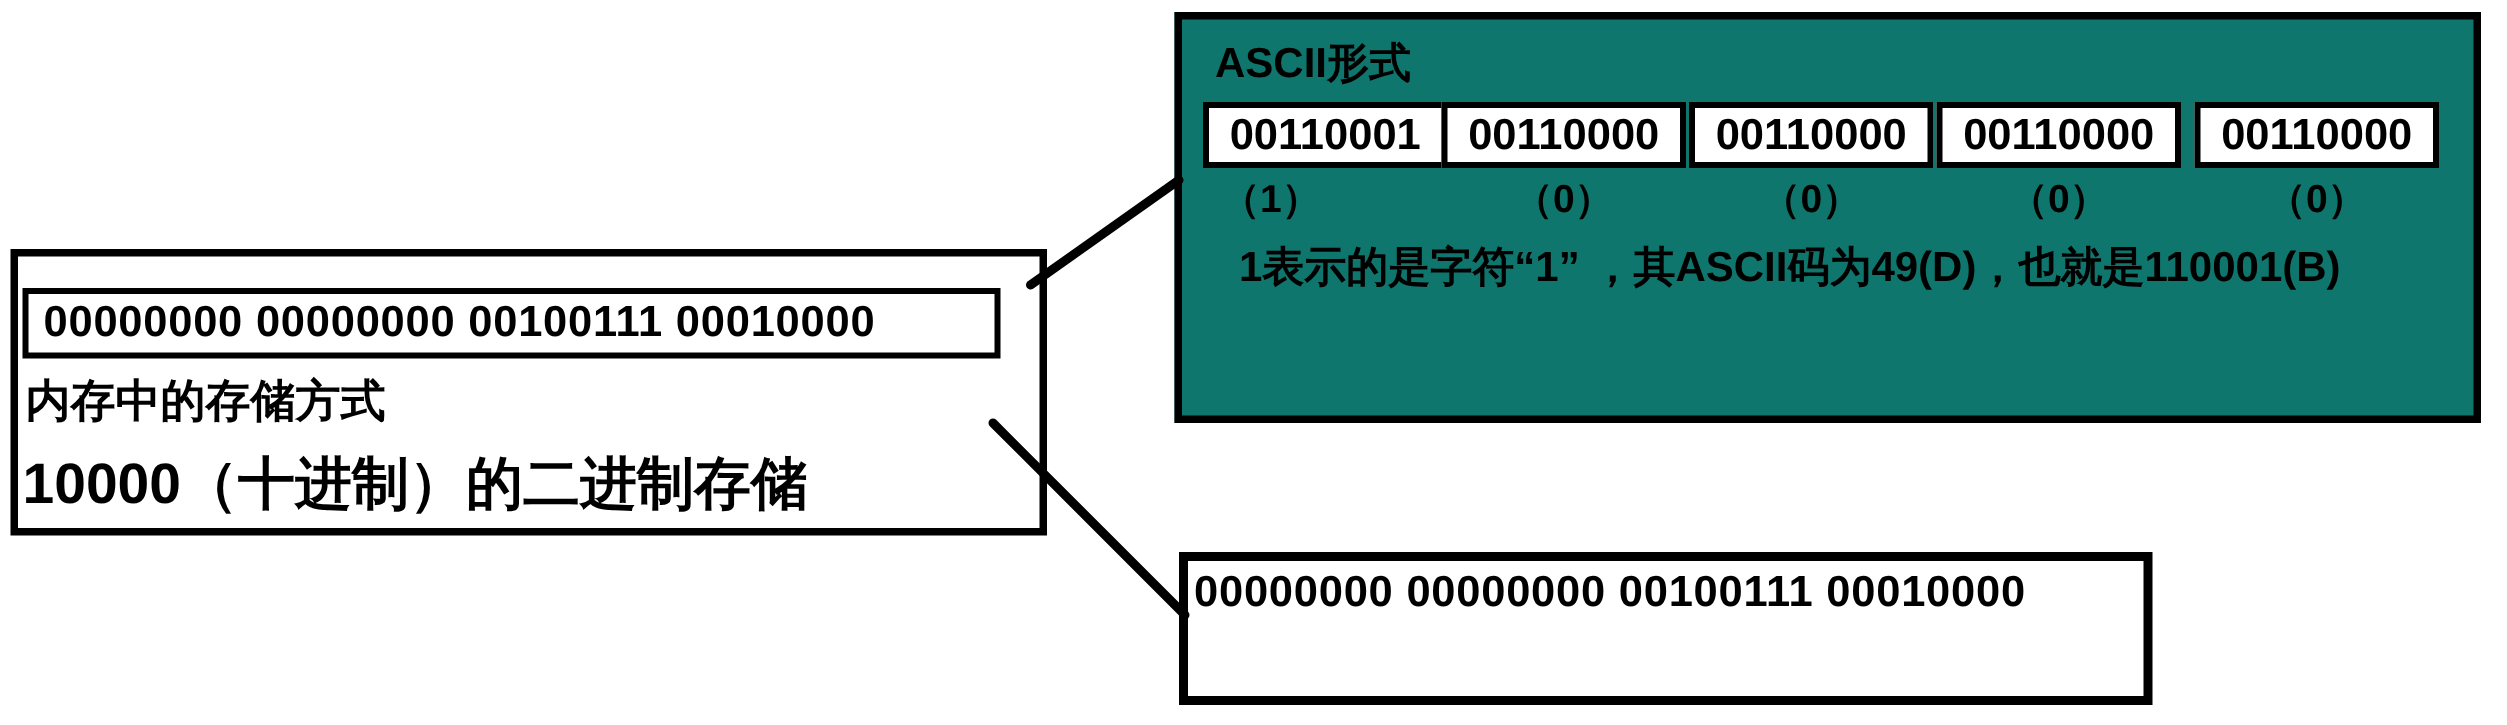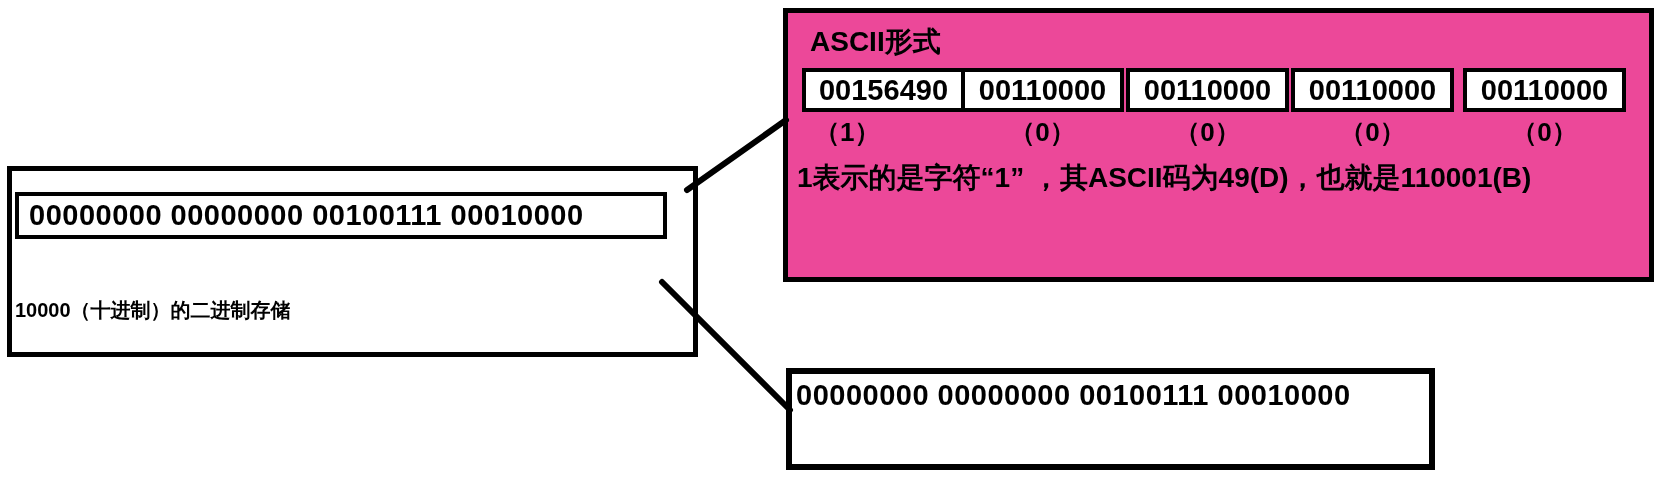--- a/index.html
+++ b/index.html
@@ -39,31 +39,31 @@
   }
   .memory-caption-1 {
     position: absolute;
     left: 5px; top: 76px;
     font-size: 30px;
     white-space: nowrap;
   }
   .memory-caption-2 {
     position: absolute;
     left: 3px; top: 126px;
-    font-size: 20px;
+    font-size: 38px;
     white-space: nowrap;
   }
 
   
   .ascii-box {
     position: absolute;
     left: 783px; top: 8px;
     width: 871px; height: 274px;
     border: 5px solid #000;
-    background: #ec4899;
+    background: #0f766e;
   }
   .ascii-title {
     position: absolute;
     left: 22px; top: 10px;
     font-size: 28px;
     white-space: nowrap;
   }
   .byte-row {
     position: absolute;
     left: 14px; top: 55px;
@@ -100,21 +100,21 @@
   .char-label.l2, .char-label.l3 { margin-left: -4px; }
   .char-label.l3 { margin-left: 2px; }
   .char-label.l4 { margin-left: 2px; }
   .char-label.l5 { margin-left: 9px; }
   .ascii-note-1, .ascii-note-2 {
     position: absolute;
     left: 9px;
     font-size: 28px;
     white-space: nowrap;
   }
-  .ascii-note-1 { top: 146px; }
+  .ascii-note-1 { top: 146px; margin-left: 29px; }
   .ascii-note-2 { top: 199px; }
 
   
   .binary-box {
     position: absolute;
     left: 786px; top: 368px;
     width: 649px; height: 102px;
     border: 6px solid #000;
     background: #fff;
   }
@@ -143,28 +143,29 @@
 </style>
 </head>
 <body>
 
 <div id="canvas">
 
   <div class="memory-box">
     <div class="memory-binary-frame">
       <div class="memory-binary-text">00000000 00000000 00100111 00010000</div>
     </div>
+    <div class="memory-caption-1">内存中的存储方式</div>
     <div class="memory-caption-2">10000（十进制）的二进制存储</div>
   </div>
 
   <div class="ascii-box">
     <div class="ascii-title">ASCII形式</div>
 
     <div class="byte-row">
-      <div class="byte-cell c1">00156490</div>
+      <div class="byte-cell c1">00110001</div>
       <div class="byte-cell c2">00110000</div>
       <div class="byte-cell c3">00110000</div>
       <div class="byte-cell c4">00110000</div>
       <div class="byte-cell c5">00110000</div>
     </div>
 
     <div class="label-row">
       <div class="char-label l1">（1）</div>
       <div class="char-label l2">（0）</div>
       <div class="char-label l3">（0）</div>

